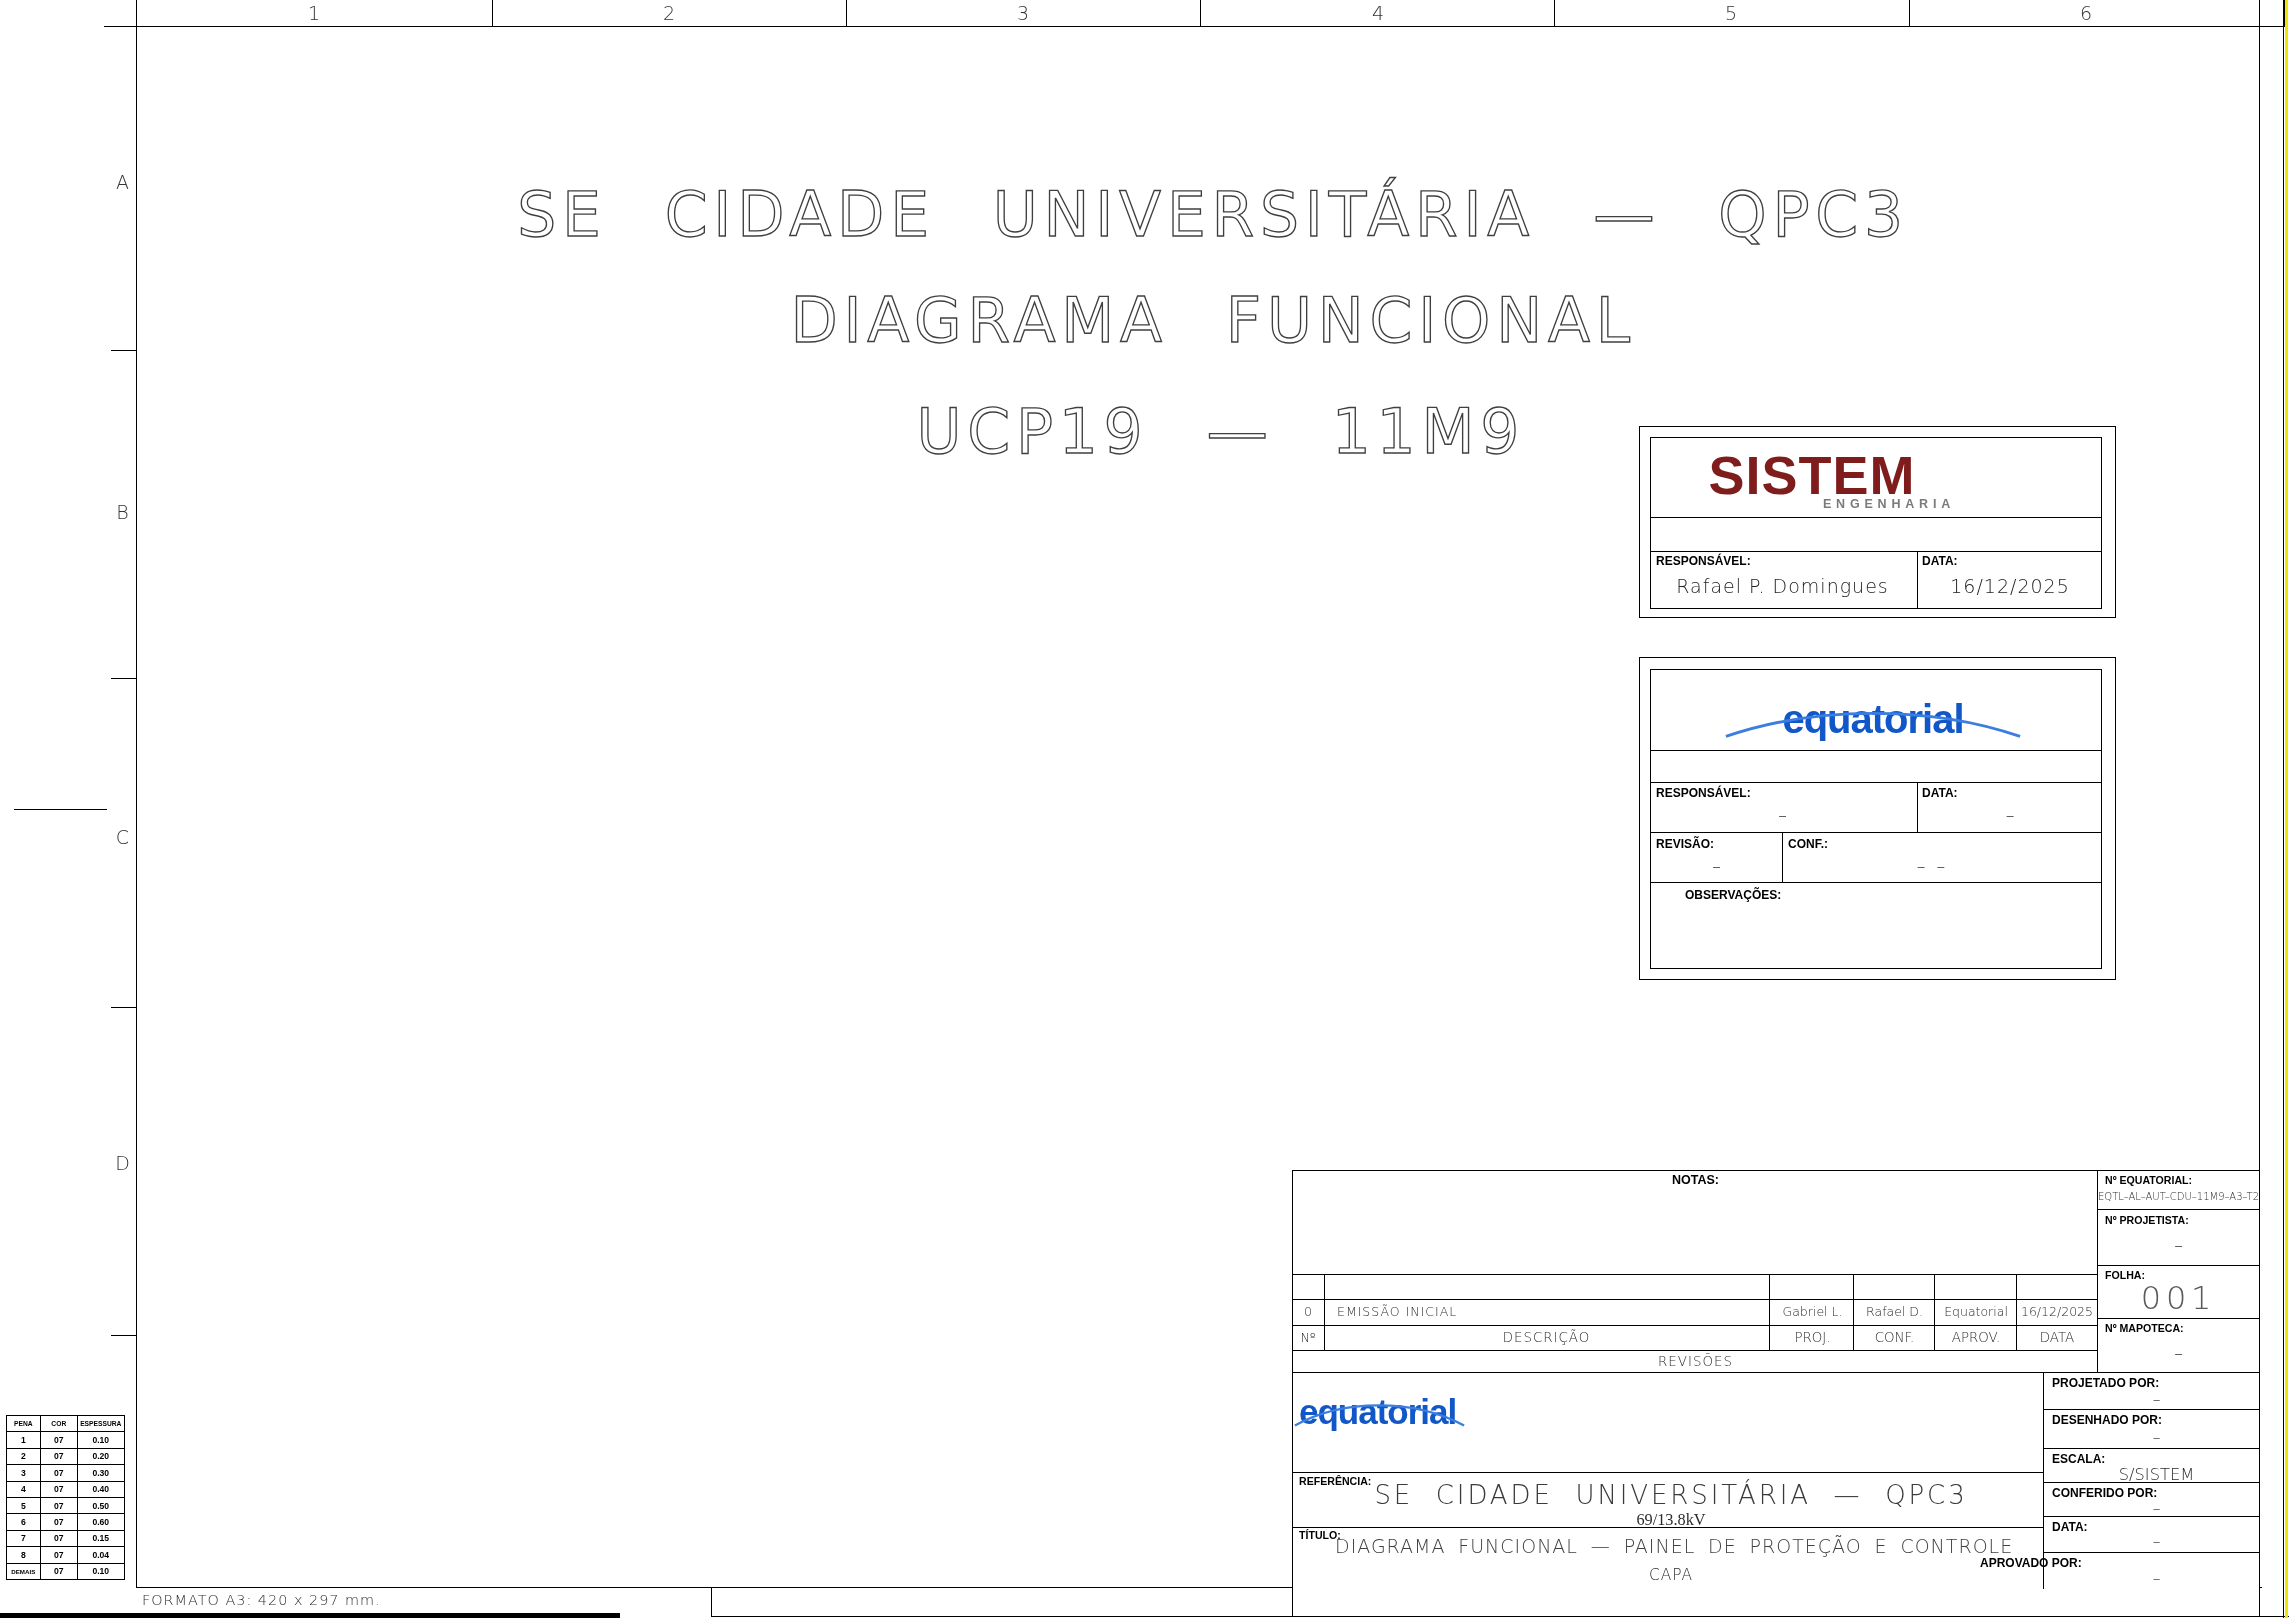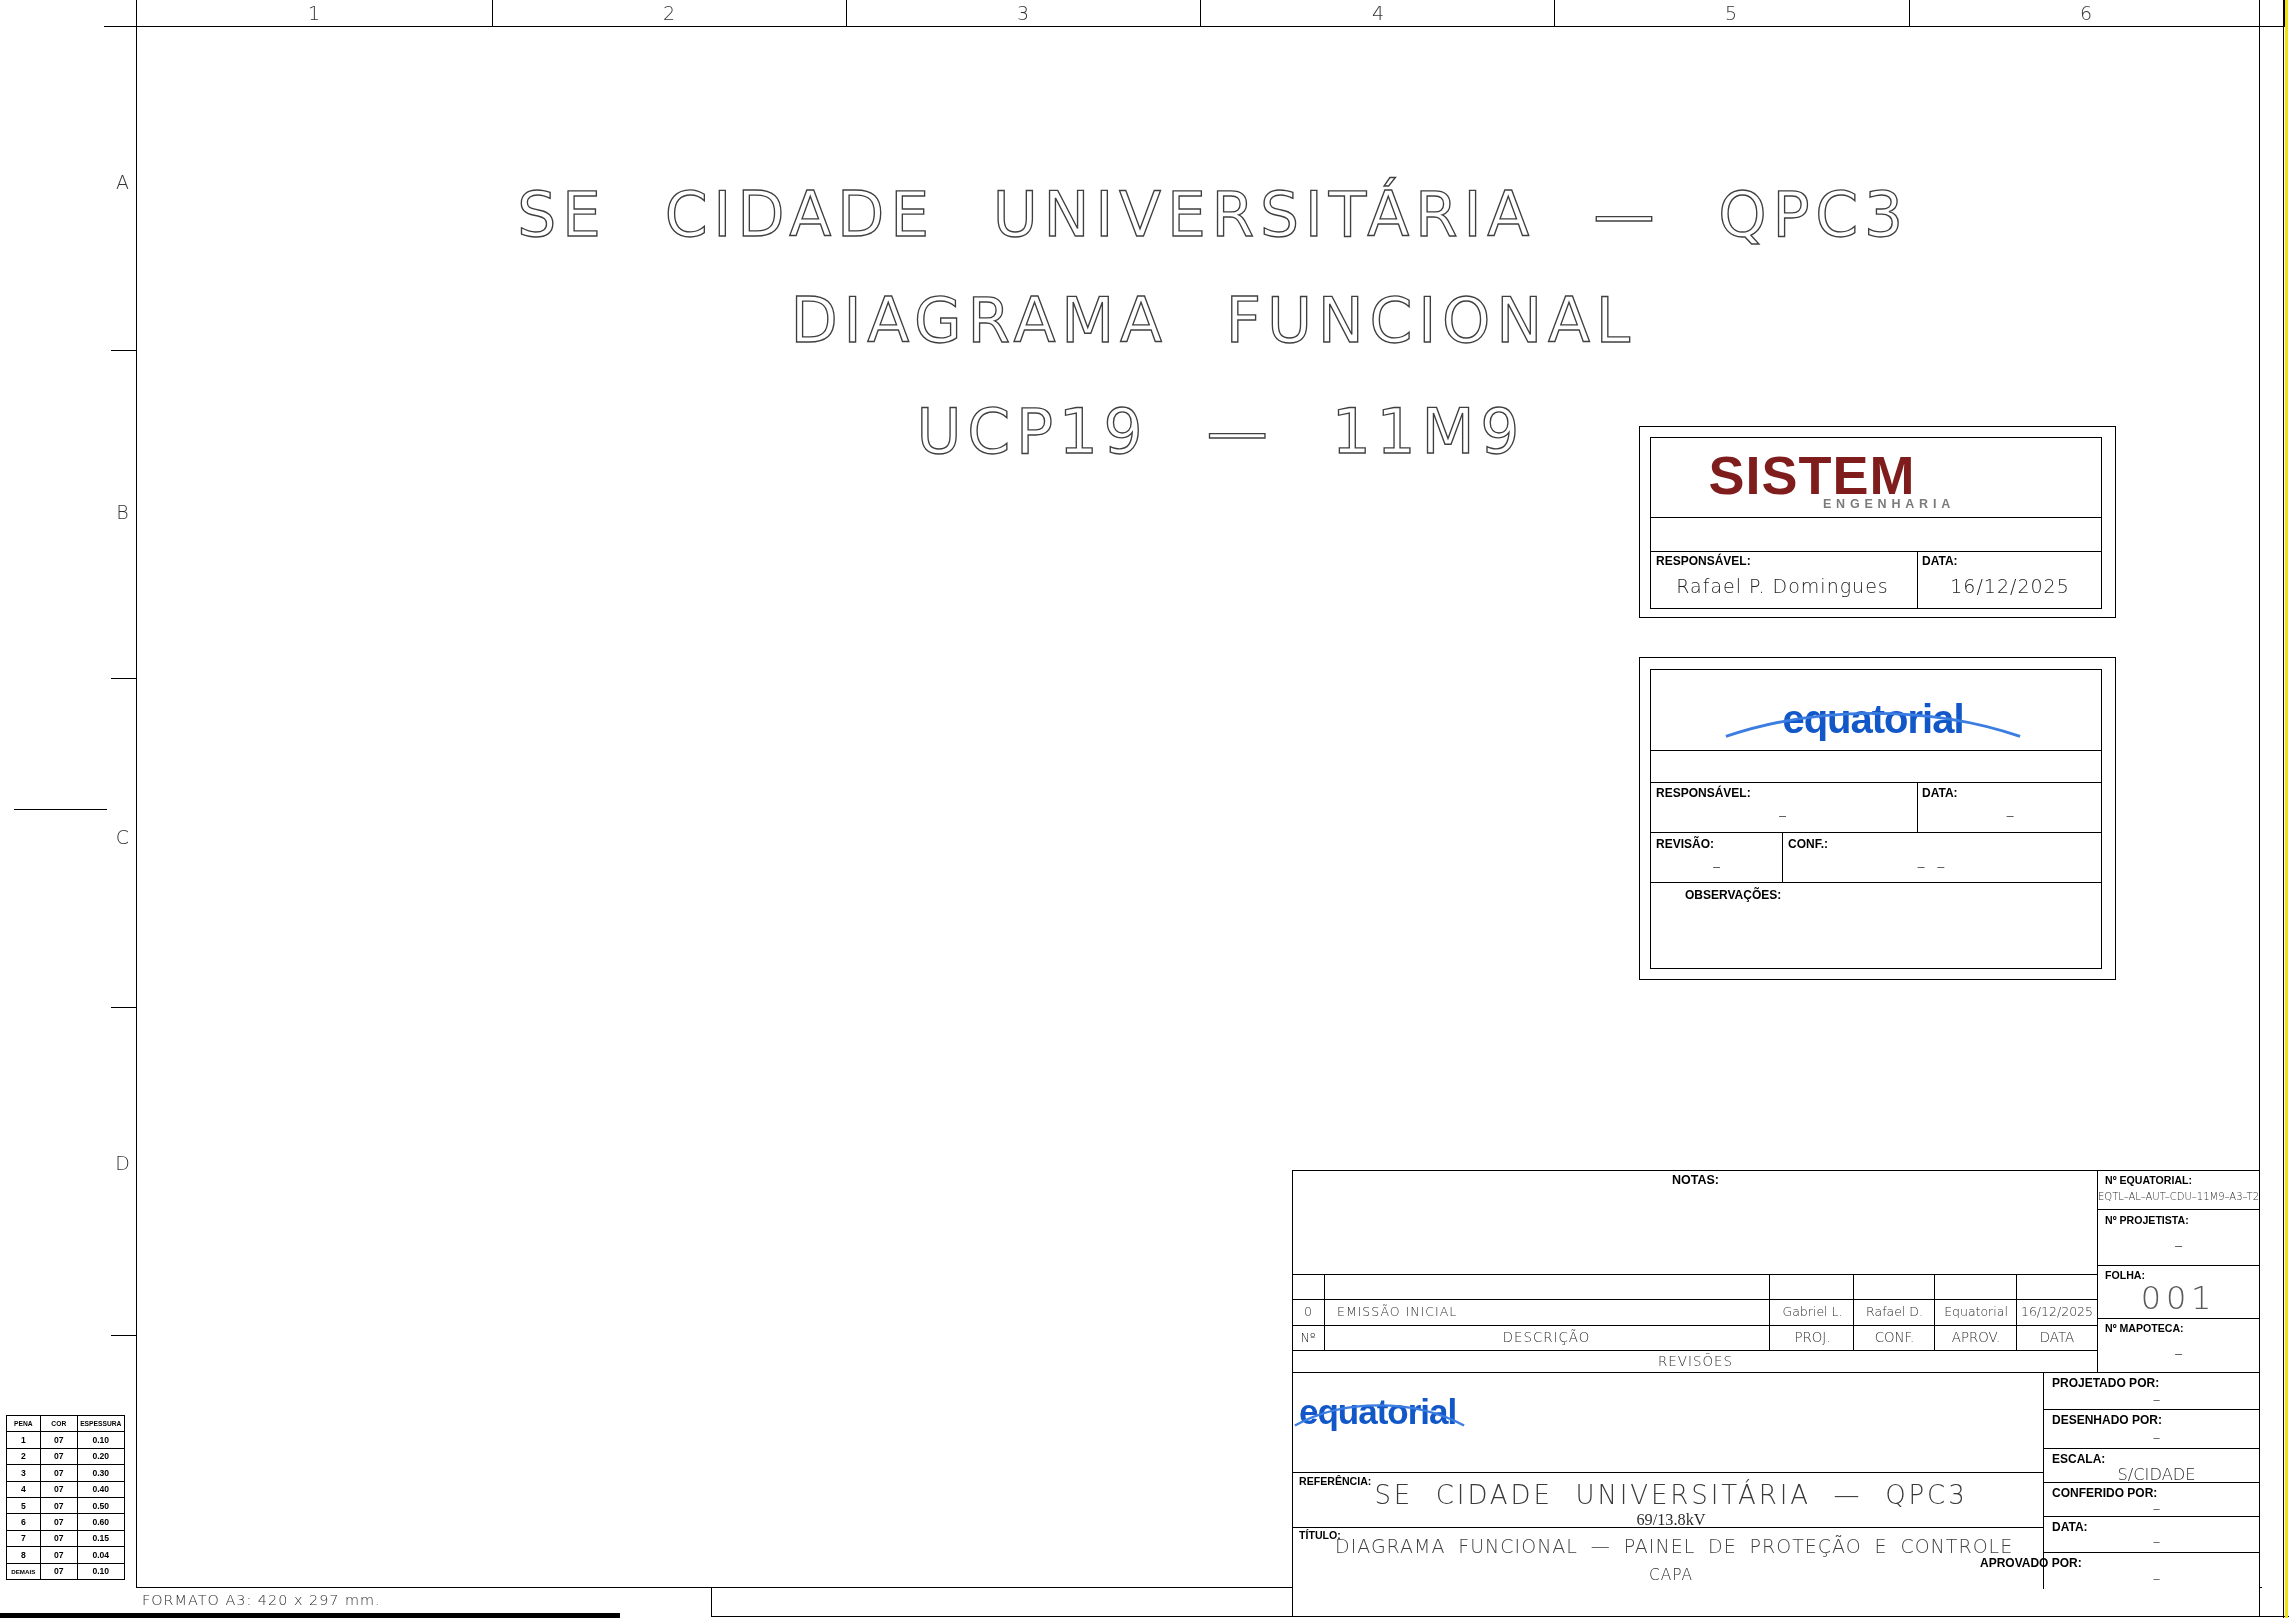--- a/index.html
+++ b/index.html
@@ -151,21 +151,21 @@
   <div class="hl" style="left:2043px;top:1409px;width:217px;"></div>
   <div class="hl" style="left:2043px;top:1448px;width:217px;"></div>
   <div class="hl" style="left:2043px;top:1482px;width:217px;"></div>
   <div class="hl" style="left:2043px;top:1516px;width:217px;"></div>
   <div class="hl" style="left:2043px;top:1552px;width:217px;"></div>
   <span class="t lbl" style="left:2052px;top:1376px;">PROJETADO POR:</span>
   <span class="t ctr dash" style="left:2065px;top:1391px;width:183px;font-size:15.4px;">–</span>
   <span class="t lbl" style="left:2052px;top:1413px;">DESENHADO POR:</span>
   <span class="t ctr dash" style="left:2065px;top:1429px;width:183px;font-size:15.4px;">–</span>
   <span class="t lbl" style="left:2052px;top:1452px;">ESCALA:</span>
-  <span class="t ctr cadno" style="left:2065px;top:1465px;width:183px;font-size:16.3px;">S/CIDADE</span>
+  <span class="t ctr cadno" style="left:2065px;top:1465px;width:183px;font-size:16.3px;">S/SISTEM</span>
   <span class="t lbl" style="left:2052px;top:1486px;">CONFERIDO POR:</span>
   <span class="t ctr dash" style="left:2065px;top:1500px;width:183px;font-size:15.4px;">–</span>
   <span class="t lbl" style="left:2052px;top:1520px;">DATA:</span>
   <span class="t ctr dash" style="left:2065px;top:1533px;width:183px;font-size:15.4px;">–</span>
   <span class="t lbl" style="left:1980px;top:1556px;">APROVADO POR:</span>
   <span class="t ctr dash" style="left:2065px;top:1570px;width:183px;font-size:15.4px;">–</span>
 
   <span class="t eq-logo-text" style="left:1299px;top:1392px;width:163px;font-size:35px;">equatorial</span>
   <svg style="position:absolute;left:1293px;top:1389px;" width="173" height="50" viewBox="0 0 180 52">
     <path d="M2,38 C52,10 126,10 178,38" fill="none" stroke="#3b7de0" stroke-width="2.5"></path>

